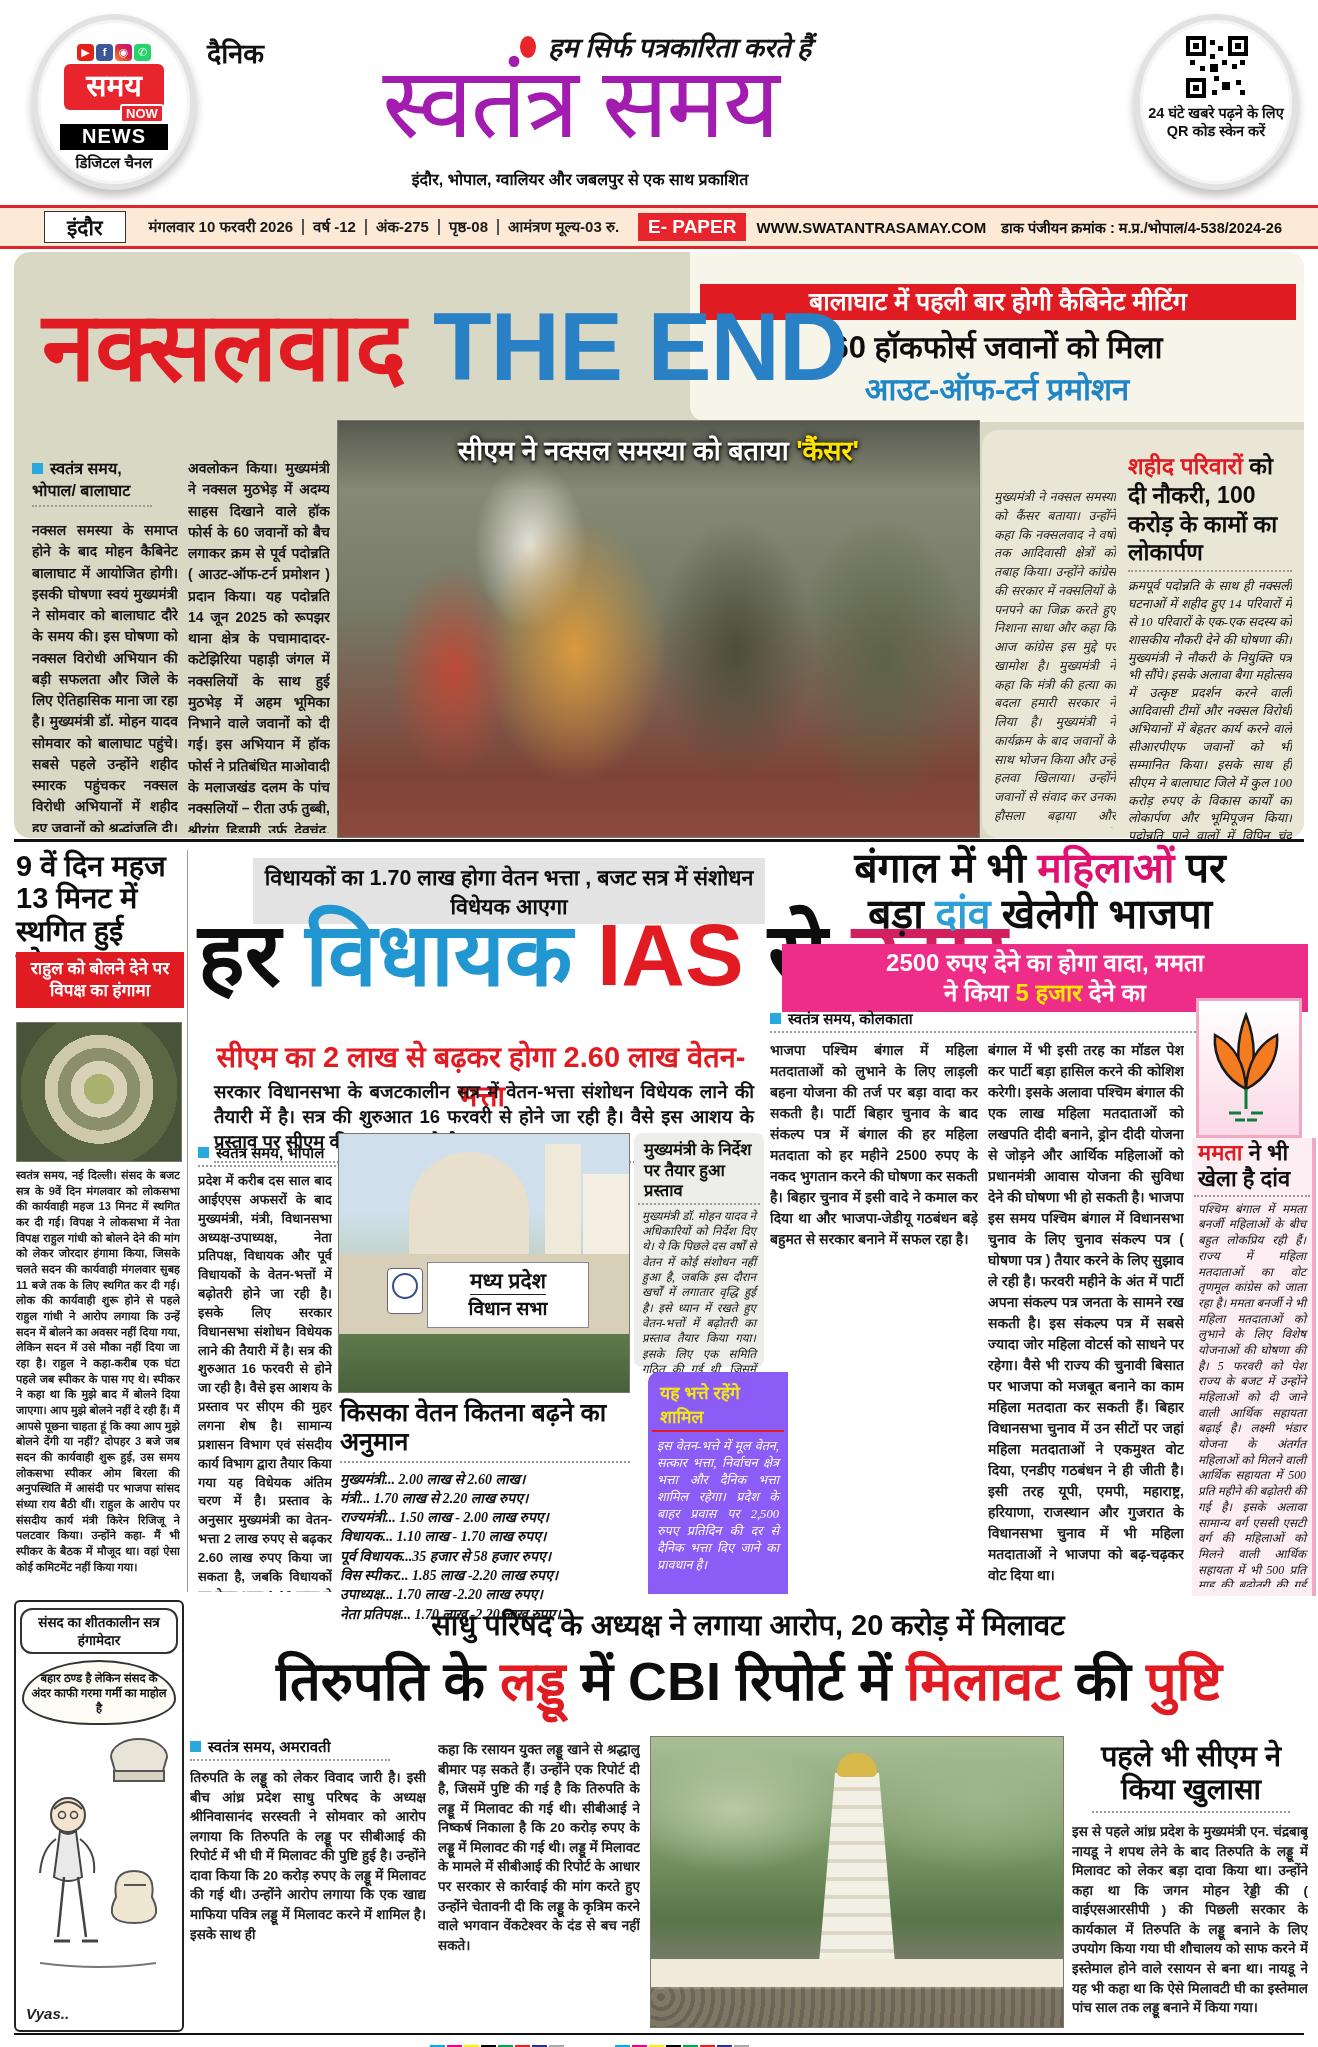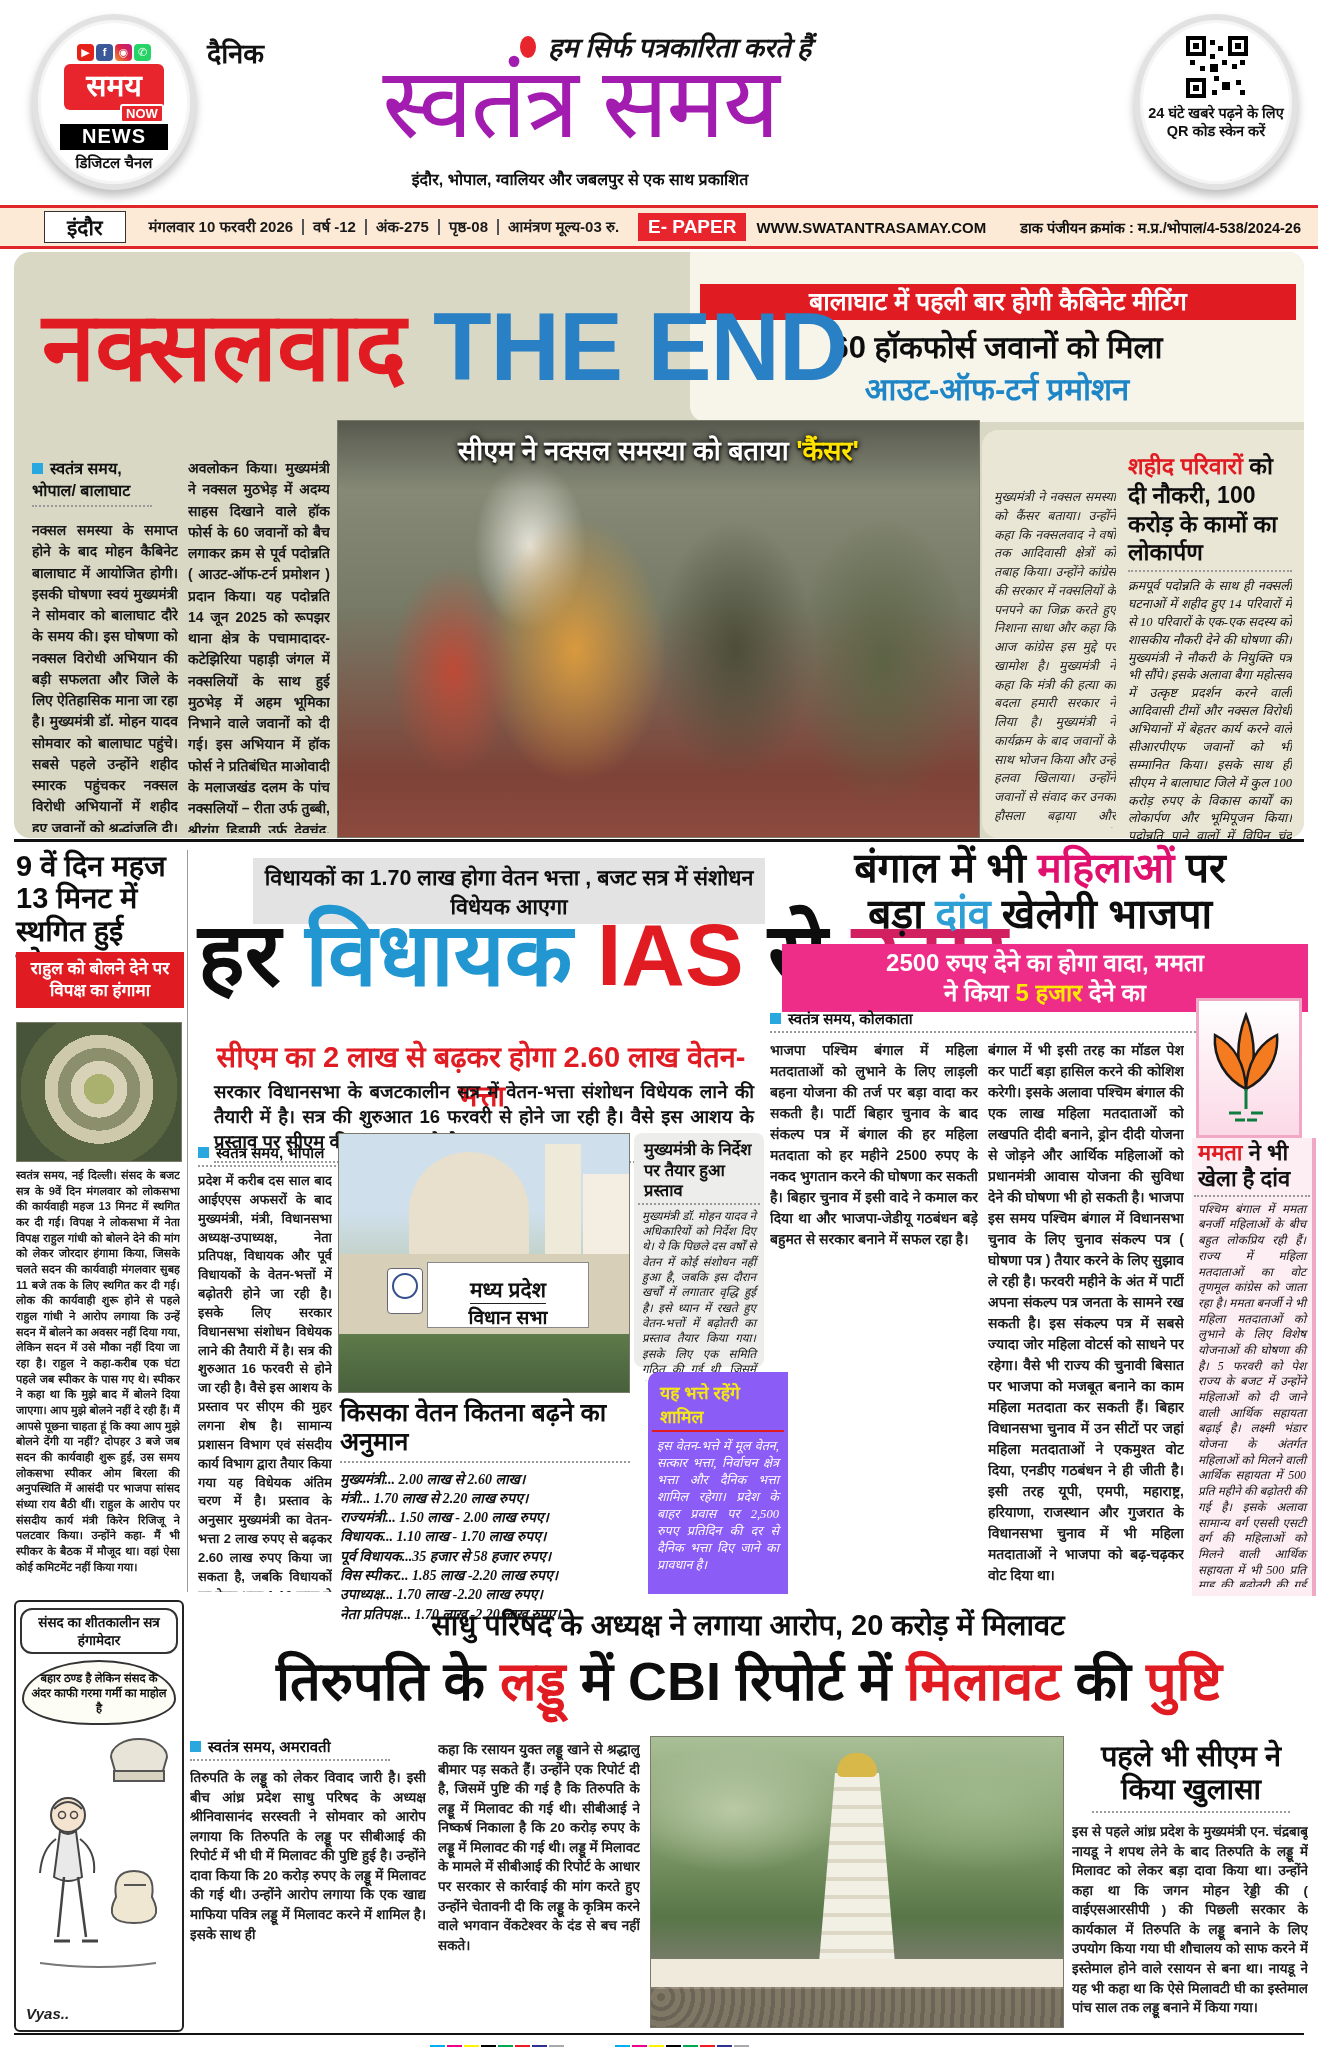--- a/index.html
+++ b/index.html
@@ -89,21 +89,21 @@
 
   <div class="abs infobar" style="left:0;top:205px;width:1318px;height:38px;">
     <div style="background:#fff;border:1px solid #333;font-weight:700;font-size:21px;padding:1px 22px;margin-left:44px;">इंदौर</div>
     <div class="seg" style="margin-left:14px;">मंगलवार 10 फरवरी 2026</div>
     <div class="seg">वर्ष -12</div>
     <div class="seg">अंक-275</div>
     <div class="seg">पृष्ठ-08</div>
     <div class="seg" style="border-right:none;">आमंत्रण मूल्य-03 रु.</div>
     <div style="background:#e8252d;color:#fff;font-weight:700;font-size:19px;padding:3px 10px;margin:0 10px;">E- PAPER</div>
     <div class="b" style="font-size:15px;">WWW.SWATANTRASAMAY.COM</div>
-    <div class="b" style="font-size:14.5px;margin-left:auto;margin-right:17px;">डाक पंजीयन क्रमांक : म.प्र./भोपाल/4-538/2024-26</div>
+    <div class="b" style="font-size:14.5px;margin-left:auto;margin-right:36px;">डाक पंजीयन क्रमांक : म.प्र./भोपाल/4-538/2024-26</div>
   </div>
 
   <div class="abs lead-bg" style="left:14px;top:252px;width:1290px;height:586px;"></div>
 
   <div class="abs" style="left:690px;top:252px;width:614px;height:170px;background:#f7f5ea;border-radius:0 16px 0 16px;">
     <div class="redband" style="margin:32px 8px 0 10px;height:36px;font-size:25px;line-height:35px;">बालाघाट में पहली बार होगी कैबिनेट मीटिंग</div>
     <div class="b" style="text-align:center;font-size:31px;margin-top:5px;color:#0d0d0d;">60 हॉकफोर्स जवानों को मिला</div>
     <div class="b" style="text-align:center;font-size:31px;color:#1e86c7;">आउट-ऑफ-टर्न प्रमोशन</div>
   </div>
 
@@ -169,21 +169,21 @@
   </div>
 
   <div class="abs colbody jt" style="left:198px;top:1172px;width:134px;height:420px;overflow:hidden;">प्रदेश में करीब दस साल बाद आईएएस अफसरों के बाद मुख्यमंत्री, मंत्री, विधानसभा अध्यक्ष-उपाध्यक्ष, नेता प्रतिपक्ष, विधायक और पूर्व विधायकों के वेतन-भत्तों में बढ़ोतरी होने जा रही है। इसके लिए सरकार विधानसभा संशोधन विधेयक लाने की तैयारी में है। सत्र की शुरुआत 16 फरवरी से होने जा रही है। वैसे इस आशय के प्रस्ताव पर सीएम की मुहर लगना शेष है। सामान्य प्रशासन विभाग एवं संसदीय कार्य विभाग द्वारा तैयार किया गया यह विधेयक अंतिम चरण में है। प्रस्ताव के अनुसार मुख्यमंत्री का वेतन-भत्ता 2 लाख रुपए से बढ़कर 2.60 लाख रुपए किया जा सकता है, जबकि विधायकों का वेतन-भत्ता 1.10 लाख से बढ़कर 1.70 लाख रुपए प्रतिमाह किए जाने का अनुमान है। इसी अनुपात में मंत्री, राज्यमंत्री, विधानसभा अध्यक्ष-उपाध्यक्ष और नेता प्रतिपक्ष के वेतन-भत्तों में भी वृद्धि प्रस्तावित है।</div>
 
   <div class="abs photo-frame" style="left:338px;top:1133px;width:290px;height:258px;overflow:hidden;background:linear-gradient(180deg,#cfe0ec 0%,#cfe0ec 30%,#b9c7ad 62%,#5d7a4a 78%,#49603c 100%);">
     <div class="abs" style="left:70px;top:18px;width:120px;height:150px;background:#e8e0cc;border-radius:60px 60px 0 0;"></div>
     <div class="abs" style="left:206px;top:10px;width:36px;height:170px;background:#efe9da;"></div>
     <div class="abs" style="left:244px;top:40px;width:46px;height:150px;background:#f3eee1;"></div>
     <div class="abs" style="left:0;top:120px;width:290px;height:80px;background:#d8cfb8;"></div>
     <div class="abs" style="left:88px;top:128px;width:160px;height:64px;background:#fff;border:1px solid #888;text-align:center;">
-      <div class="b" style="font-size:21px;border-bottom:1px solid #222;display:inline-block;margin-top:12px;">मध्य प्रदेश</div>
+      <div class="b" style="font-size:21px;border-bottom:1px solid #222;display:inline-block;margin-top:3px;">मध्य प्रदेश</div>
       <div class="b" style="font-size:19px;">विधान सभा</div>
     </div>
     <div class="abs" style="left:48px;top:134px;width:34px;height:44px;background:#fff;border:1px solid #667;border-radius:4px;">
       <div style="width:22px;height:22px;margin:4px auto 0;border:2px solid #35508c;border-radius:50%;"></div>
     </div>
   </div>
 
   <div class="abs" style="left:634px;top:1133px;width:130px;height:234px;background:#ededeb;border-radius:8px;padding:0;">
     <div class="b" style="font-size:16.5px;line-height:1.25;padding:6px 6px 2px;border-bottom:2px dotted #999;margin:0 4px;">मुख्यमंत्री के निर्देश पर तैयार हुआ प्रस्ताव</div>
     <div class="ser it jt" style="font-size:11.6px;line-height:1.32;padding:4px 8px;height:168px;overflow:hidden;">मुख्यमंत्री डॉ. मोहन यादव ने अधिकारियों को निर्देश दिए थे। ये कि पिछले दस वर्षों से वेतन में कोई संशोधन नहीं हुआ है, जबकि इस दौरान खर्चों में लगातार वृद्धि हुई है। इसे ध्यान में रखते हुए वेतन-भत्तों में बढ़ोतरी का प्रस्ताव तैयार किया गया। इसके लिए एक समिति गठित की गई थी, जिसमें भाजपा के अलावा विपक्षी दल कांग्रेस के सदस्य भी शामिल हैं। समिति की सिफारिशों के आधार पर ही देश के अन्य राज्यों में विधायकों को मिलने वाले वेतन-भत्तों का तुलनात्मक अध्ययन कर मसौदा तैयार किया गया। प्रमुख सचिव अरुण जैन ने भी संसदीय कार्य विभाग के वरिष्ठ अधिकारियों से इस संबंध में जानकारी ली।</div>

